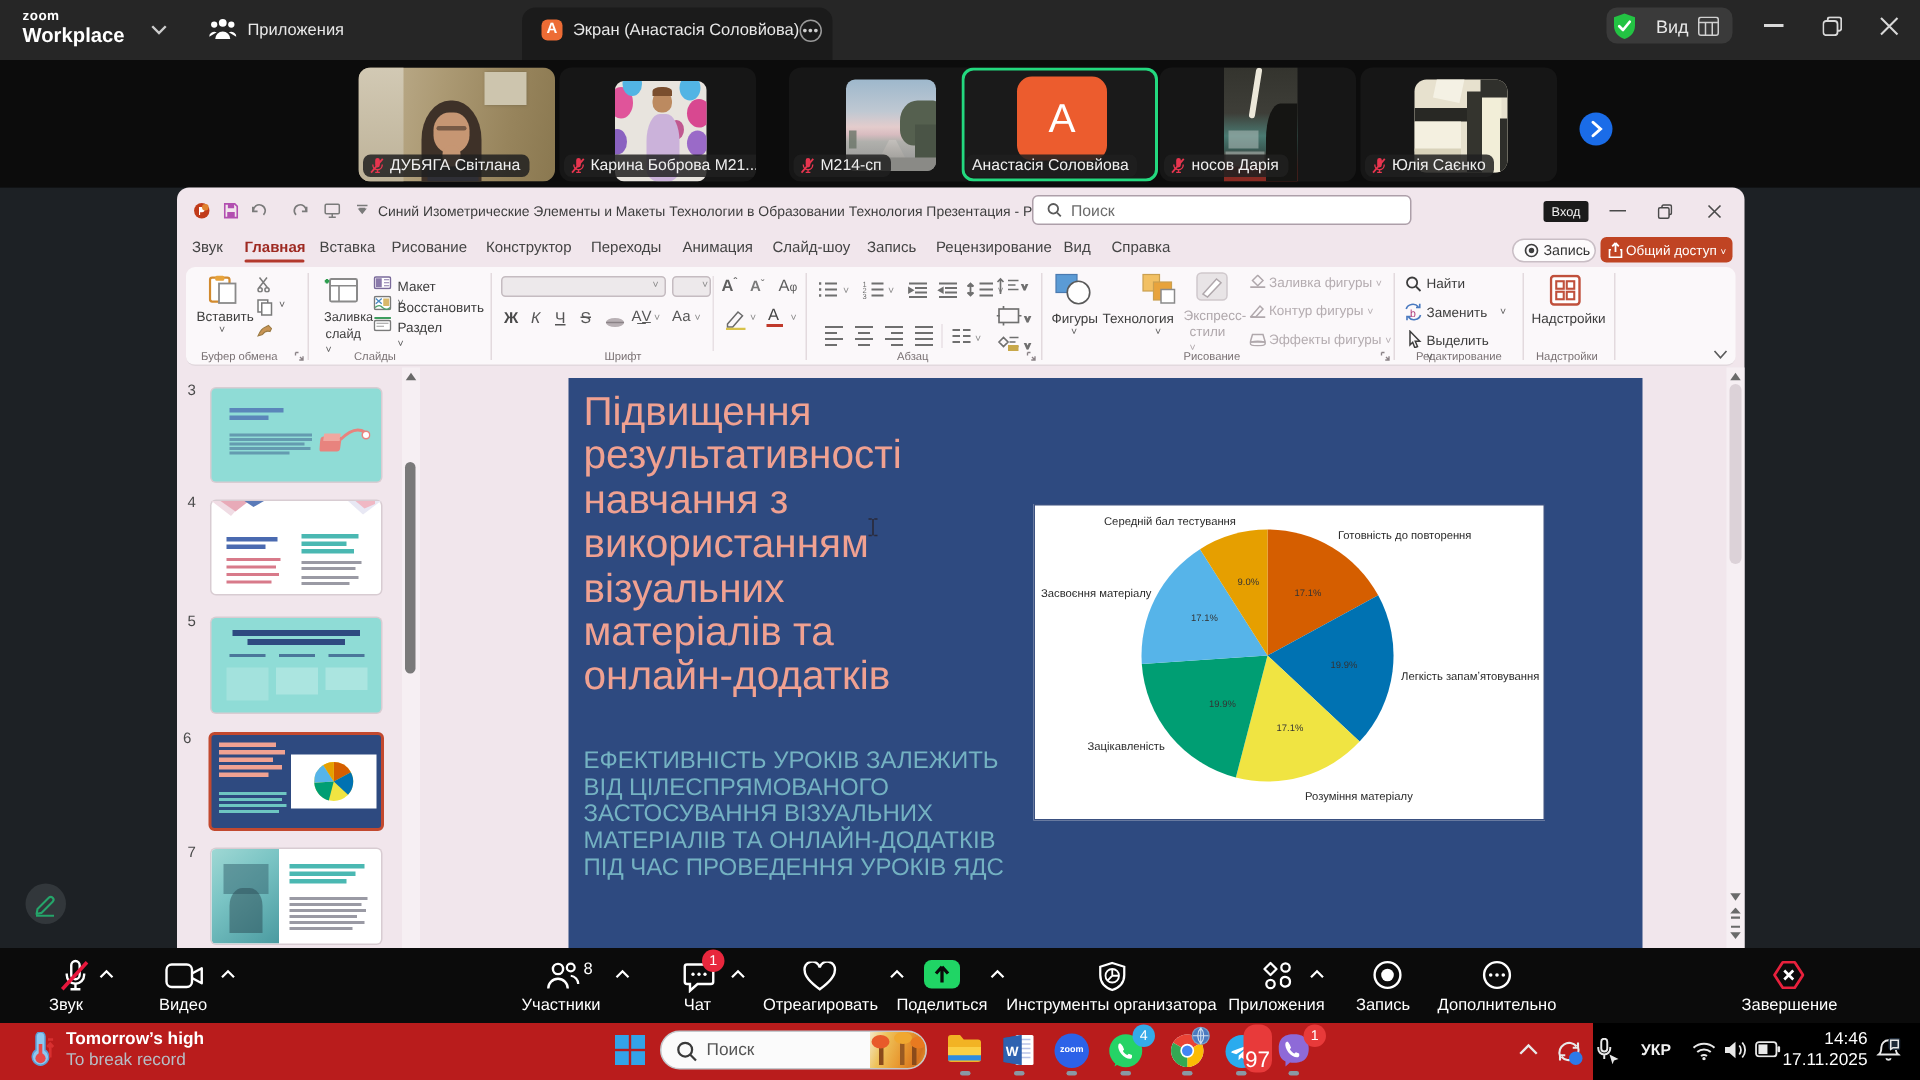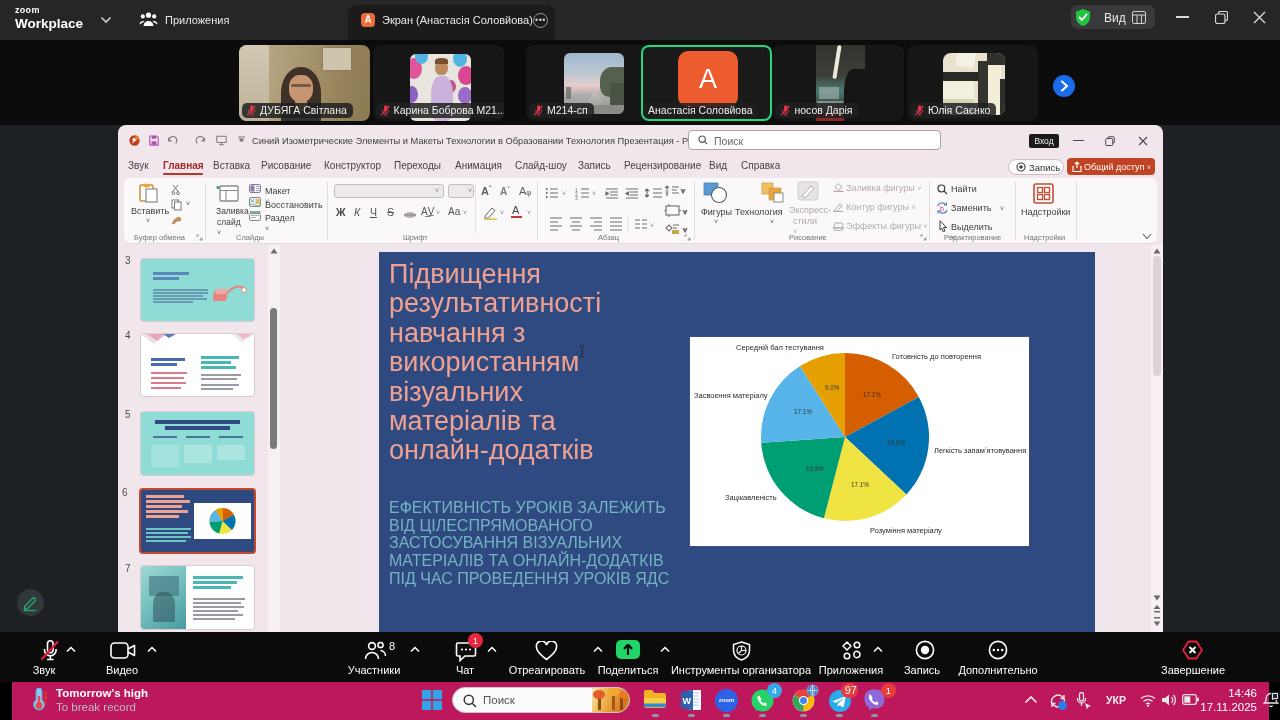--- a/index.html
+++ b/index.html
@@ -718,21 +718,21 @@
     </svg>
   <div class="tlab" style="left:998px">Дополнительно</div>
 
   <svg class="abs" style="left:1182px;top:8px" width="21" height="20" viewBox="0 0 21 20">
       <path d="M6.5 1.5 h8 L20 10 L14.5 18.5 h-8 L1 10 Z" stroke="#E8213D" stroke-width="1.8" fill="none" stroke-linejoin="round"></path>
       <path d="M7.5 7 l6 6 M13.5 7 l-6 6" stroke="#fff" stroke-width="1.8"></path>
     </svg>
   <div class="tlab" style="left:1193px">Завершение</div>
 </div>
 
-<div class="abs" id="taskbar" style="left:12px;top:682px;width:1257px;height:38px;background:#be185d">
+<div class="abs" id="taskbar" style="left:0;top:682px;width:1062px;height:38px;background:#b91c1c">
 
   <svg class="abs" style="left:19px;top:6px" width="18" height="25" viewBox="0 0 18 25">
       <path d="M5 3 a3 3 0 0 1 6 0 v9 a5.5 5.5 0 1 1 -6 0 Z" fill="#8ec8f0" stroke="#5aa0d8" stroke-width="1"></path>
       <circle cx="8" cy="17.5" r="3.4" fill="#e84a4a"></circle>
       <rect x="6.8" y="8" width="2.4" height="9" fill="#e84a4a"></rect>
       <path d="M14.5 8 v9 M12.5 10 l2 -2.2 2 2.2 M13 5 h3.4" stroke="#d83030" stroke-width="1.8" fill="none"></path>
     </svg>
   <div class="abs" style="left:44px;top:5px;color:#fff;font-size:11.5px;font-weight:bold">Tomorrow’s high</div>
   <div class="abs" style="left:44px;top:19px;color:#b6bec6;font-size:11.5px">To break record</div>
 
@@ -794,21 +794,21 @@
     </svg>
   <svg class="abs" style="left:794px;top:2px" width="13" height="13" viewBox="0 0 15 15">
       <circle cx="7.5" cy="7.5" r="7" fill="#7aa0c8"></circle>
       <circle cx="7.5" cy="7.5" r="6" fill="#4a7ac0"></circle>
       <path d="M1.5 7.5 h12 M7.5 1.5 a9 9 0 0 1 0 12 a9 9 0 0 1 0 -12 M7.5 1.5 v12" stroke="#d0e0f0" stroke-width="0.9" fill="none"></path>
     </svg>
   <svg class="abs" style="left:816px;top:7px" width="24" height="24" viewBox="0 0 24 24">
       <circle cx="12" cy="12" r="11" fill="#2AABEE"></circle>
       <path d="M5.2 11.9 L16.8 7.5 c0.55 -0.2 1 0.15 0.8 0.9 l-1.9 9.2 c-0.15 0.65 -0.55 0.8 -1.15 0.55 l-2.9 -2.2 -1.45 1.4 c-0.18 0.18 -0.28 0.28 -0.55 0.28 l0.18 -3 5.4 -4.9 c0.28 -0.18 -0.1 -0.36 -0.36 -0.18 l-6.7 4.25 -2.9 -0.9 c-0.65 -0.18 -0.65 -0.65 0.18 -1 Z" fill="#fff"></path>
     </svg>
-  <div class="abs" style="left:829px;top:1px;min-width:17px;height:15px;background:#E83A3A;border-radius:8px;color:#fff;font-size:11px;text-align:right;line-height:15px;padding:0 1px">97</div>
+  <div class="abs" style="left:829px;top:1px;min-width:17px;height:15px;background:#E83A3A;border-radius:8px;color:#fff;font-size:15px;text-align:right;line-height:15px;padding:16px 1px">97</div>
   <svg class="abs" style="left:851px;top:7px" width="23" height="23" viewBox="0 0 23 23">
       <path d="M11.5 0.5 c-5 0 -10 1.5 -10 9.5 c0 4.5 1.5 7.3 4.5 8.6 l0 3.4 3 -2.7 c0.8 0.1 1.6 0.2 2.5 0.2 c5 0 10 -1.5 10 -9.5 S16.5 0.5 11.5 0.5 Z" fill="#8E6AD8"></path>
       <path d="M7.6 5.5 c-0.7 -0.2 -1.4 0.2 -1.6 0.9 c-0.5 1.7 0.4 4.2 2 6.2 c1.7 2 4 3.4 5.8 3.3 c0.8 0 1.4 -0.6 1.4 -1.4 l-0.1 -1.2 -2.2 -0.8 -0.9 0.9 c-1 -0.4 -2.6 -1.8 -3.1 -2.9 l0.8 -1 -0.9 -2.1 Z" fill="#fff"></path>
     </svg>
   <div class="abs" style="left:869px;top:1px;width:15px;height:15px;background:#E83A3A;border-radius:50%;color:#fff;font-size:9.5px;text-align:center;line-height:15px">1</div>
 
   <div class="abs" style="left:640px;top:32px;width:7px;height:2.5px;background:#8a98a4;border-radius:2px"></div>
   <div class="abs" style="left:676px;top:32px;width:7px;height:2.5px;background:#8a98a4;border-radius:2px"></div>
   <div class="abs" style="left:711px;top:32px;width:7px;height:2.5px;background:#8a98a4;border-radius:2px"></div>
   <div class="abs" style="left:747px;top:32px;width:7px;height:2.5px;background:#8a98a4;border-radius:2px"></div>

